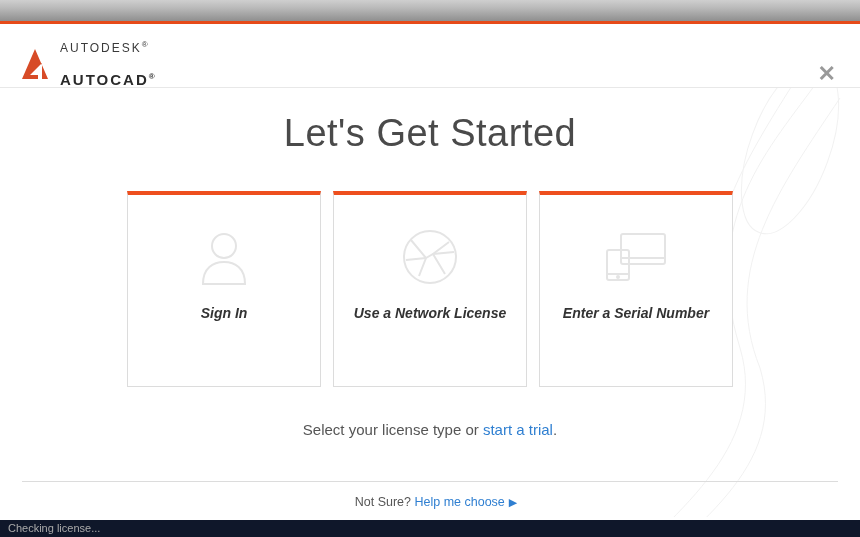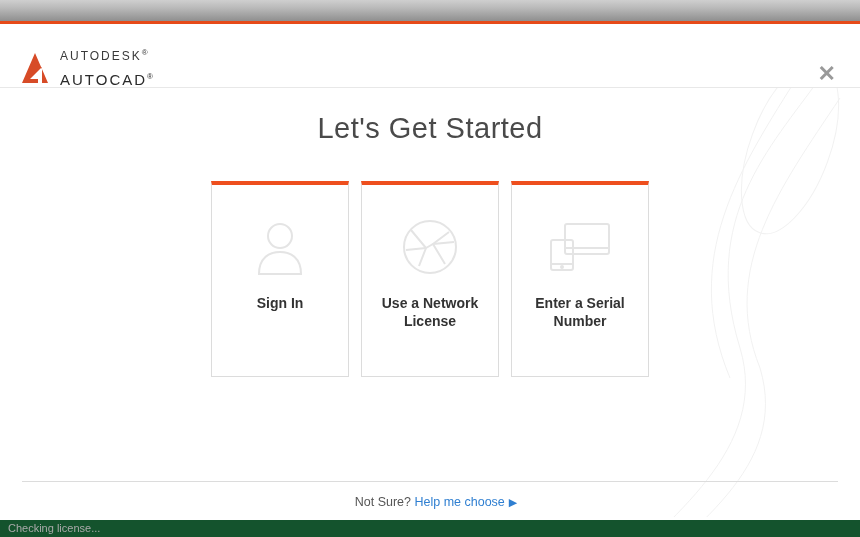--- a/index.html
+++ b/index.html
@@ -33,21 +33,21 @@
     padding: 0 24px 0 20px;
   }
   .logo {
     display: flex;
     align-items: center;
     gap: 10px;
   }
   .logo-mark svg { display: block; }
   .logo-text { display: flex; flex-direction: column; line-height: 1; }
   .logo-line1 { font-size: 12px; letter-spacing: 2px; color: #3a3a3a; font-weight: 400; }
-  .logo-line2 { font-size: 15px; letter-spacing: 2px; color: #2a2a2a; font-weight: normal; margin-top: 10px;}
+  .logo-line2 { font-size: 15px; letter-spacing: 2px; color: #2a2a2a; font-weight: bold; margin-top: 18px;}
   .reg { font-size: 8px; vertical-align: super; }
   .close {
     font-size: 22px;
     color: #999;
     cursor: pointer;
     background: none;
     border: none;
     font-weight: bold;
   }
   .content {
@@ -59,45 +59,46 @@
     position: absolute;
     right: -40px;
     top: -20px;
     width: 380px;
     height: 540px;
     opacity: 0.08;
     pointer-events: none;
   }
   .title {
     text-align: center;
-    font-size: 29px;
+    font-size: 38px;
     color: #4a4a4a;
     font-weight: 300;
     margin-top: 24px;
     letter-spacing: 0.5px;
   }
   .cards {
     display: flex;
     justify-content: center;
     gap: 12px;
     margin-top: 36px;
   }
   .card {
-    width: 138px;
+    width: 194px;
     height: 196px;
     border: 1px solid #dcdcdc;
     border-top: 4px solid #ee4f1e;
     background: #ffffff;
     cursor: pointer;
     display: flex;
     flex-direction: column;
     align-items: center;
     padding-top: 28px;
     position: relative;
     z-index: 2;
+    font-style: italic;
   }
   .card-icon {
     height: 68px;
     display: flex;
     align-items: center;
     justify-content: center;
   }
   .card-label {
     margin-top: 14px;
     text-align: center;
@@ -132,21 +133,21 @@
     color: #555;
   }
   .footer a { color: #2f7fd1; text-decoration: none; cursor: pointer; }
   .footer .arrow { color: #2f7fd1; font-size: 11px; margin-left: 4px; }
   .bottombar {
     position: absolute;
     bottom: 0;
     left: 0;
     right: 0;
     height: 17px;
-    background: #14532d;
+    background: #0f172a;
     color: #aaa;
     font-size: 11px;
     padding-left: 8px;
     line-height: 17px;
   }
 </style>
 </head>
 <body>
 
 <div class="topbar"></div>
@@ -220,20 +221,23 @@
               <line x1="6" y1="44" x2="28" y2="44"></line>
               <circle cx="17" cy="47" r="1"></circle>
             </g>
           </svg>
         </div>
         <div class="card-label">Enter a Serial Number</div>
       </div>
 
     </div>
 
+    <p class="subtext">
+      <span>Select your license type or </span><a>start a trial</a><span>.</span>
+    </p>
 
     <div class="footer-sep"></div>
 
     <div class="footer">
       <span>Not Sure? </span><a><span>Help me choose</span><span class="arrow">▶</span></a>
     </div>
 
   </div>
 </div>
 

